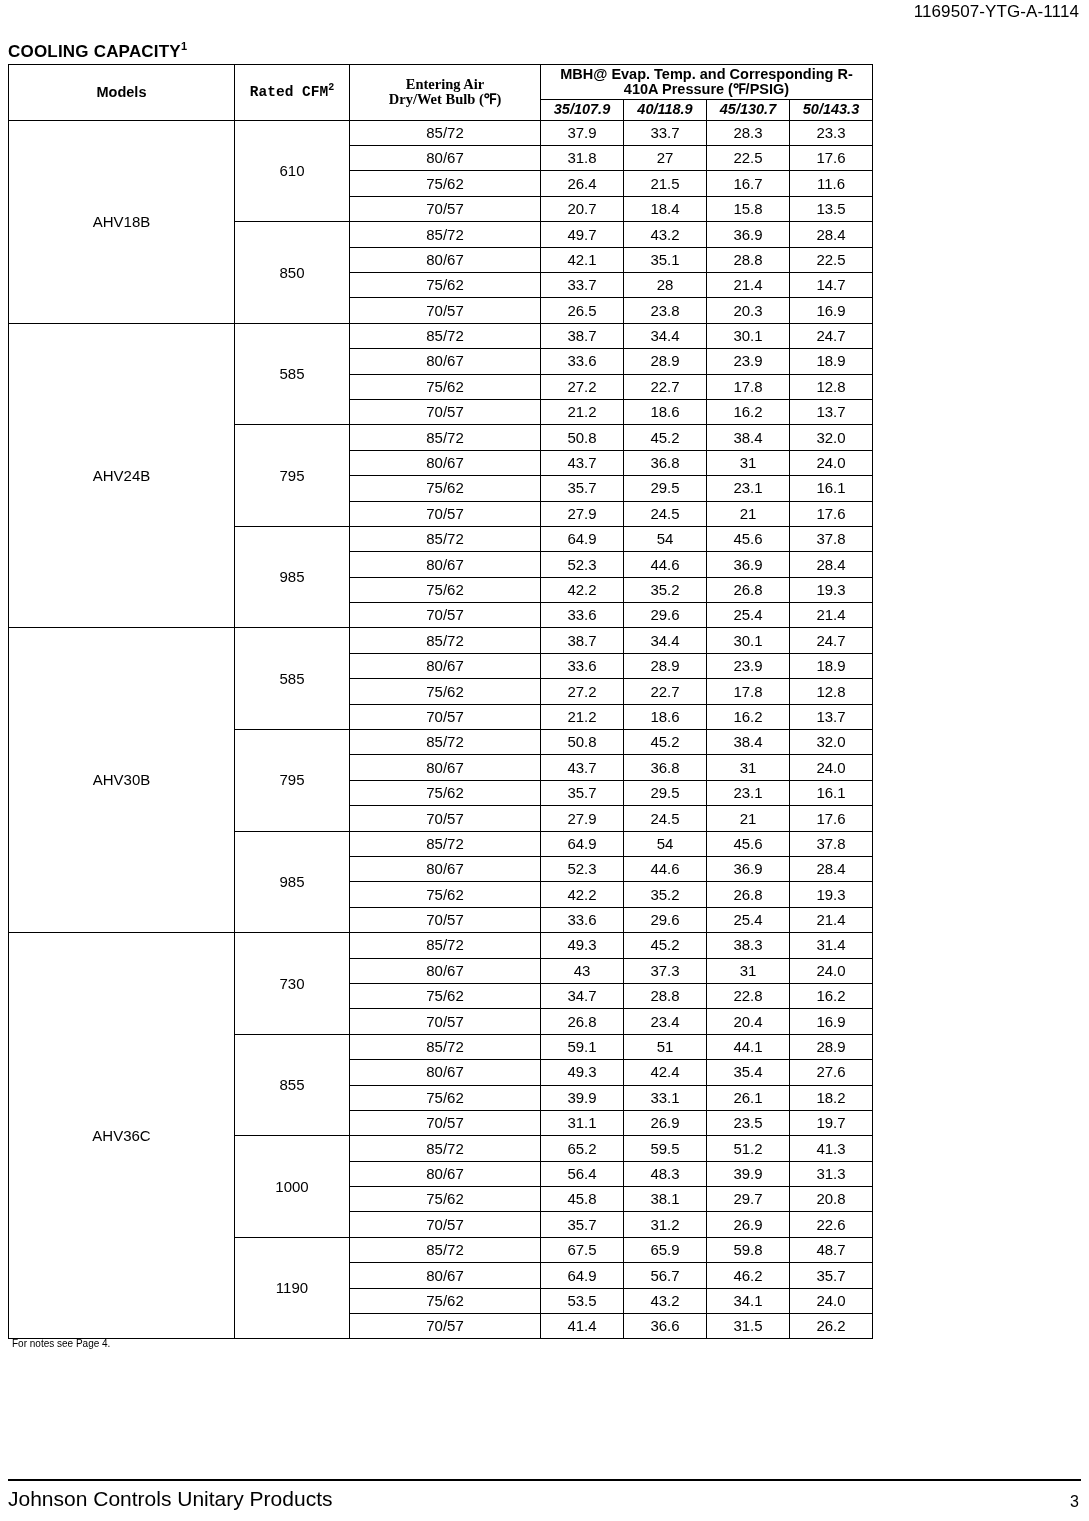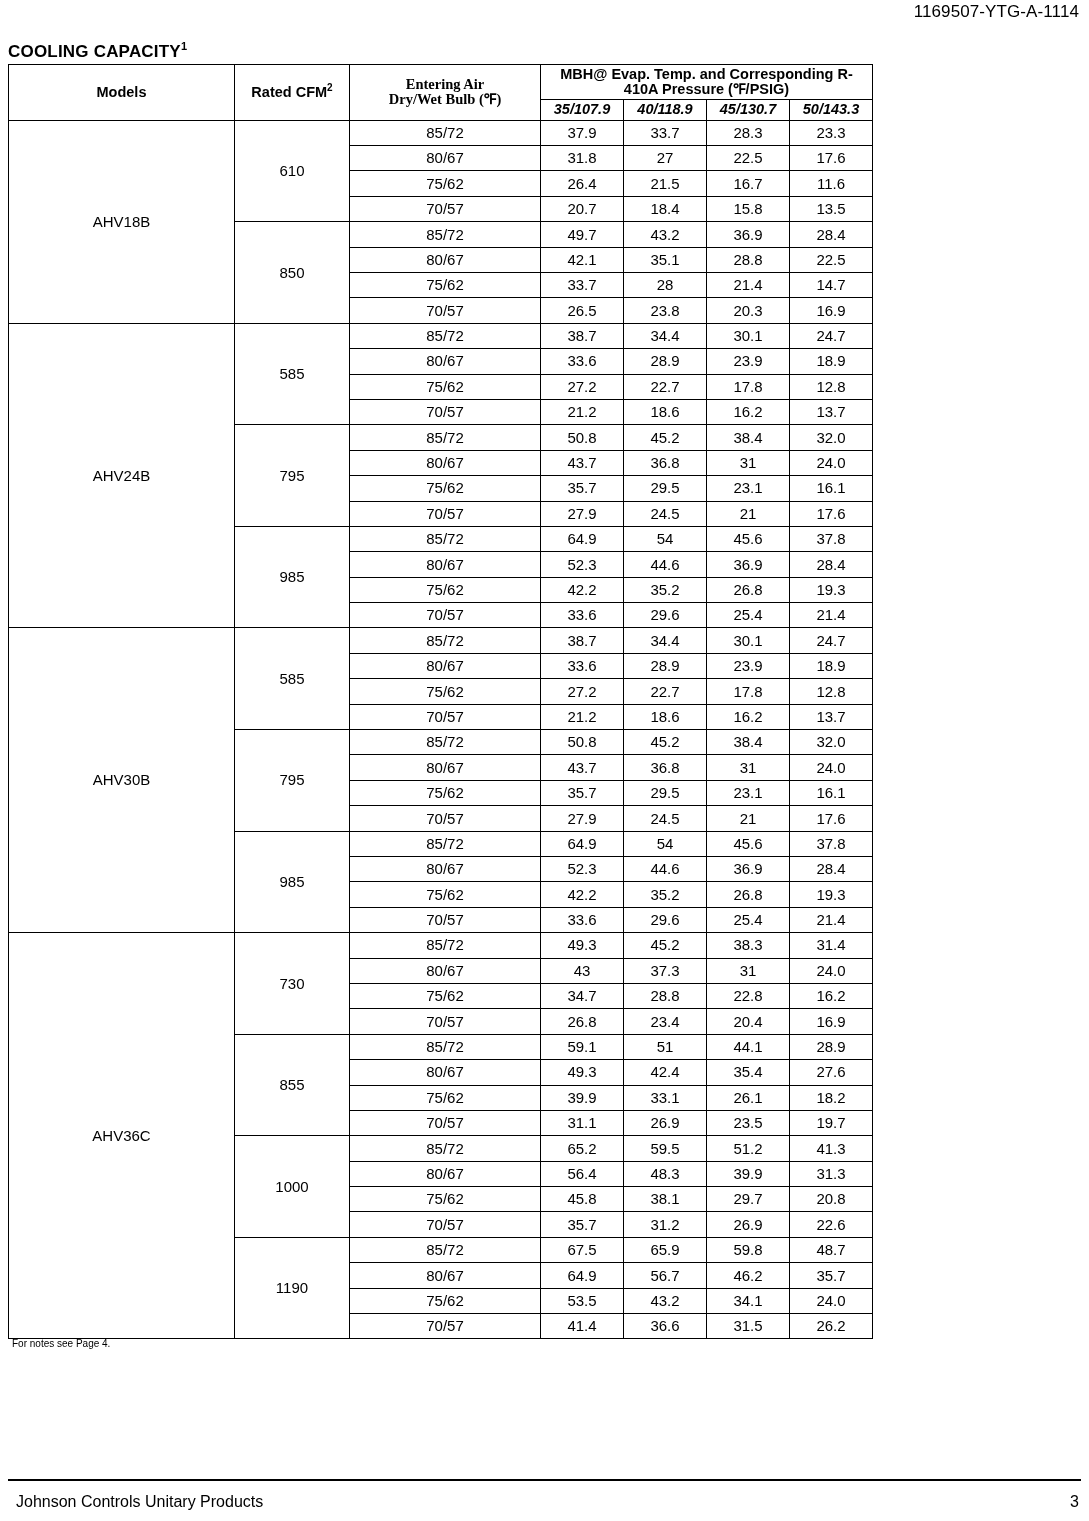--- a/index.html
+++ b/index.html
@@ -64,21 +64,21 @@
     vertical-align: middle;
     padding: 0;
     line-height: 1.05;
   }
   table.cap thead th {
     font-weight: bold;
     font-size: 14.5px;
     padding: 2px 3px;
   }
   th.c-models   { width: 219px; }
-  th.c-cfm      { width: 108px; }
+  th.c-cfm      { width: 108px; font-family: Liberation Mono, monospace; }
   th.c-ea       { width: 184px; }
   th.c-val      { width: 140px; font-style: italic; }
   th.c-group    { font-size: 14.5px; margin-left: 16px; }
   thead sup {
     font-size: 10px;
     vertical-align: super;
     line-height: 0;
   }
   .hdr-two-line { line-height: 1.18; font-family: Liberation Serif, serif; }
 
@@ -113,23 +113,23 @@
   .footer-rule {
     position: absolute;
     left: 8px;
     bottom: 40px;
     width: 1073px;
     height: 0;
     border-top: 2.5px solid #000;
   }
   .footer-left {
     position: absolute;
-    left: 16px;
+    left: 8px;
     bottom: 10px;
-    font-size: 16px;
+    font-size: 21px;
     white-space: nowrap;
   }
   .footer-right {
     position: absolute;
     right: 10px;
     bottom: 10px;
     font-size: 16px;
     white-space: nowrap;
   }
 </style>

